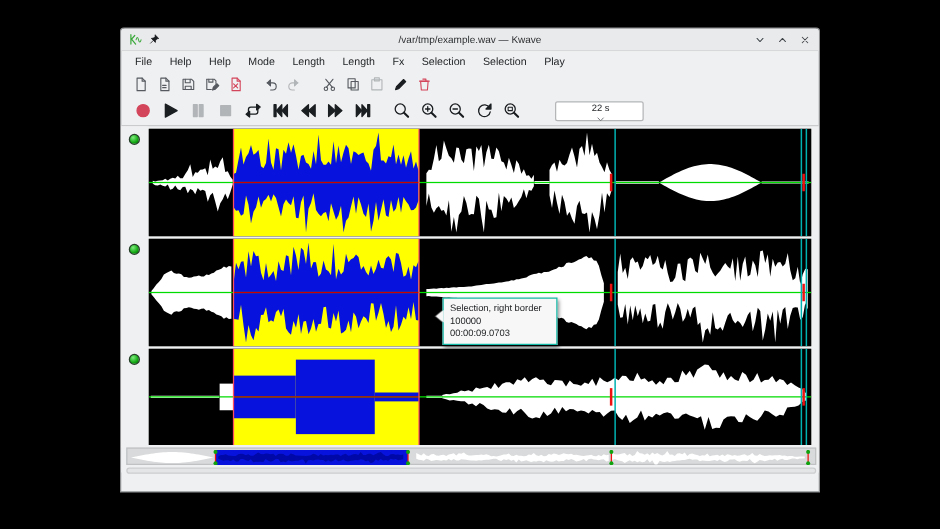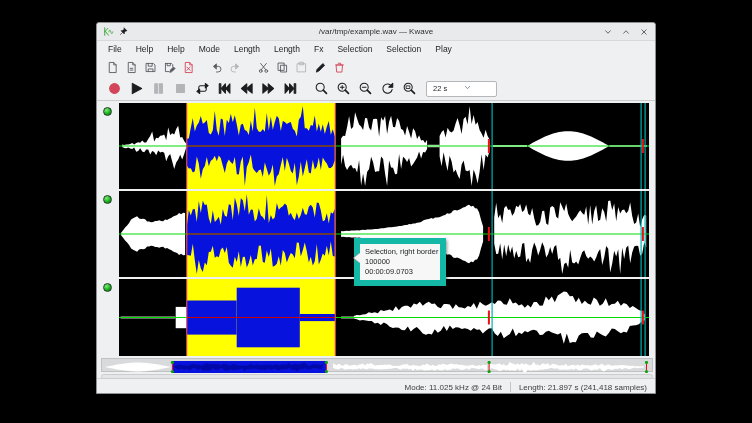--- a/index.html
+++ b/index.html
@@ -20,37 +20,37 @@
   .tbtn{width:12px;height:12px;display:flex;align-items:center;justify-content:center;}
   
   .menubar{height:16px;flex:0 0 16px;display:flex;align-items:center;padding-left:4px;}
   .menu-item{font-size:8.5px;color:#232629;padding:2px 7px;cursor:default;}
   
   .toolbar1{height:20px;flex:0 0 20px;display:flex;align-items:center;padding-left:6px;}
   .toolbar2{height:23px;flex:0 0 23px;display:flex;align-items:center;padding-left:6px;}
   .tool-btn{width:19px;height:17px;display:flex;align-items:center;justify-content:center;}
   .tool-btn.big{width:22px;height:20px;}
   .tb-gap{width:9px;}
-  .combo{margin-left:6px;width:71px;height:16px;background:#fff;border:1px solid #b4b6b8;
-         border-radius:2px;display:flex;align-items:center;padding:0 4px 0 6px;}
+  .combo{margin-left:24px;width:71px;height:16px;background:#fff;border:1px solid #b4b6b8;
+         border-radius:2px;display:flex;align-items:center;padding:0 4px 0 6px;flex-direction:column;}
   .combo span{font-size:7.5px;color:#232629;flex:1;}
   
   .signal{position:relative;height:278px;flex:0 0 278px;background:#eff0f1;border-top:1px solid #c9cbcd;}
   .led-strip{position:absolute;left:0;top:0;width:21px;height:257px;background:#eff0f1;}
   .led{position:absolute;left:6px;width:9px;height:9px;border-radius:50%;
        border:1px solid #26402a;
        background:radial-gradient(circle at 35% 30%, #7dec7d, #12a812 60%, #0a6e0a);}
   .track{position:absolute;left:22px;width:530px;background:#000;}
   .overview{position:absolute;left:4px;top:257px;width:552px;height:14px;background:#d9dadb;
             border:1px solid #bfc1c3;}
   .hscroll{position:absolute;left:4px;top:273px;width:552px;height:5px;background:#e4e5e6;
            border:1px solid #cbcdcf;border-radius:3px;}
   
   .tooltip{position:absolute;left:257px;top:137px;width:92px;background:#f7f7f7;
-           border:6px solid #14b8a6;box-shadow:1px 2px 3px rgba(0,0,0,.45);
+           border:1px solid #14b8a6;box-shadow:1px 2px 3px rgba(0,0,0,.45);
            padding:3px 5px;z-index:5;}
   .tooltip .tl{font-size:7.5px;line-height:1.32;color:#1c1e20;white-space:nowrap;}
   .tt-arrow{position:absolute;left:-6px;top:9px;width:0;height:0;
             border-top:5px solid transparent;border-bottom:5px solid transparent;
             border-right:6px solid #f7f7f7;filter:drop-shadow(-1px 0 0 #9b9c9d);}
   
   .statusbar{height:17px;flex:0 0 17px;border-top:1px solid #d2d4d6;display:flex;
              align-items:center;justify-content:flex-end;padding-right:8px;gap:8px;}
   .statusbar .st{font-size:8px;color:#3a3d40;}
   .st-sep{width:1px;height:10px;background:#c3c5c7;}
@@ -374,20 +374,15 @@
             <rect x="67.3" y="0" width="1" height="77" fill="#ff4f5e"></rect>
             <rect x="215.7" y="0" width="1" height="77" fill="#ff4f5e"></rect>
             <rect x="368.9" y="31.5" width="2" height="14" fill="#ee1111"></rect>
             <rect x="522.9" y="31.5" width="2" height="14" fill="#ee1111"></rect>
             <rect x="372.5" y="0" width="1.2" height="77" fill="#00b2b2"></rect>
             <rect x="521.5" y="0" width="1.2" height="77" fill="#00b2b2"></rect>
             <rect x="525.5" y="0" width="1.2" height="77" fill="#00b2b2"></rect>
           </svg></div>
       </div>
 
-    <div class="statusbar">
-      <span class="st">Mode: 11.025 kHz @ 24 Bit</span>
-      <span class="st-sep"></span>
-      <span class="st">Length: 21.897 s (241,418 samples)</span>
-    </div>
 
   </div>
 </div>
 
 </body></html>

